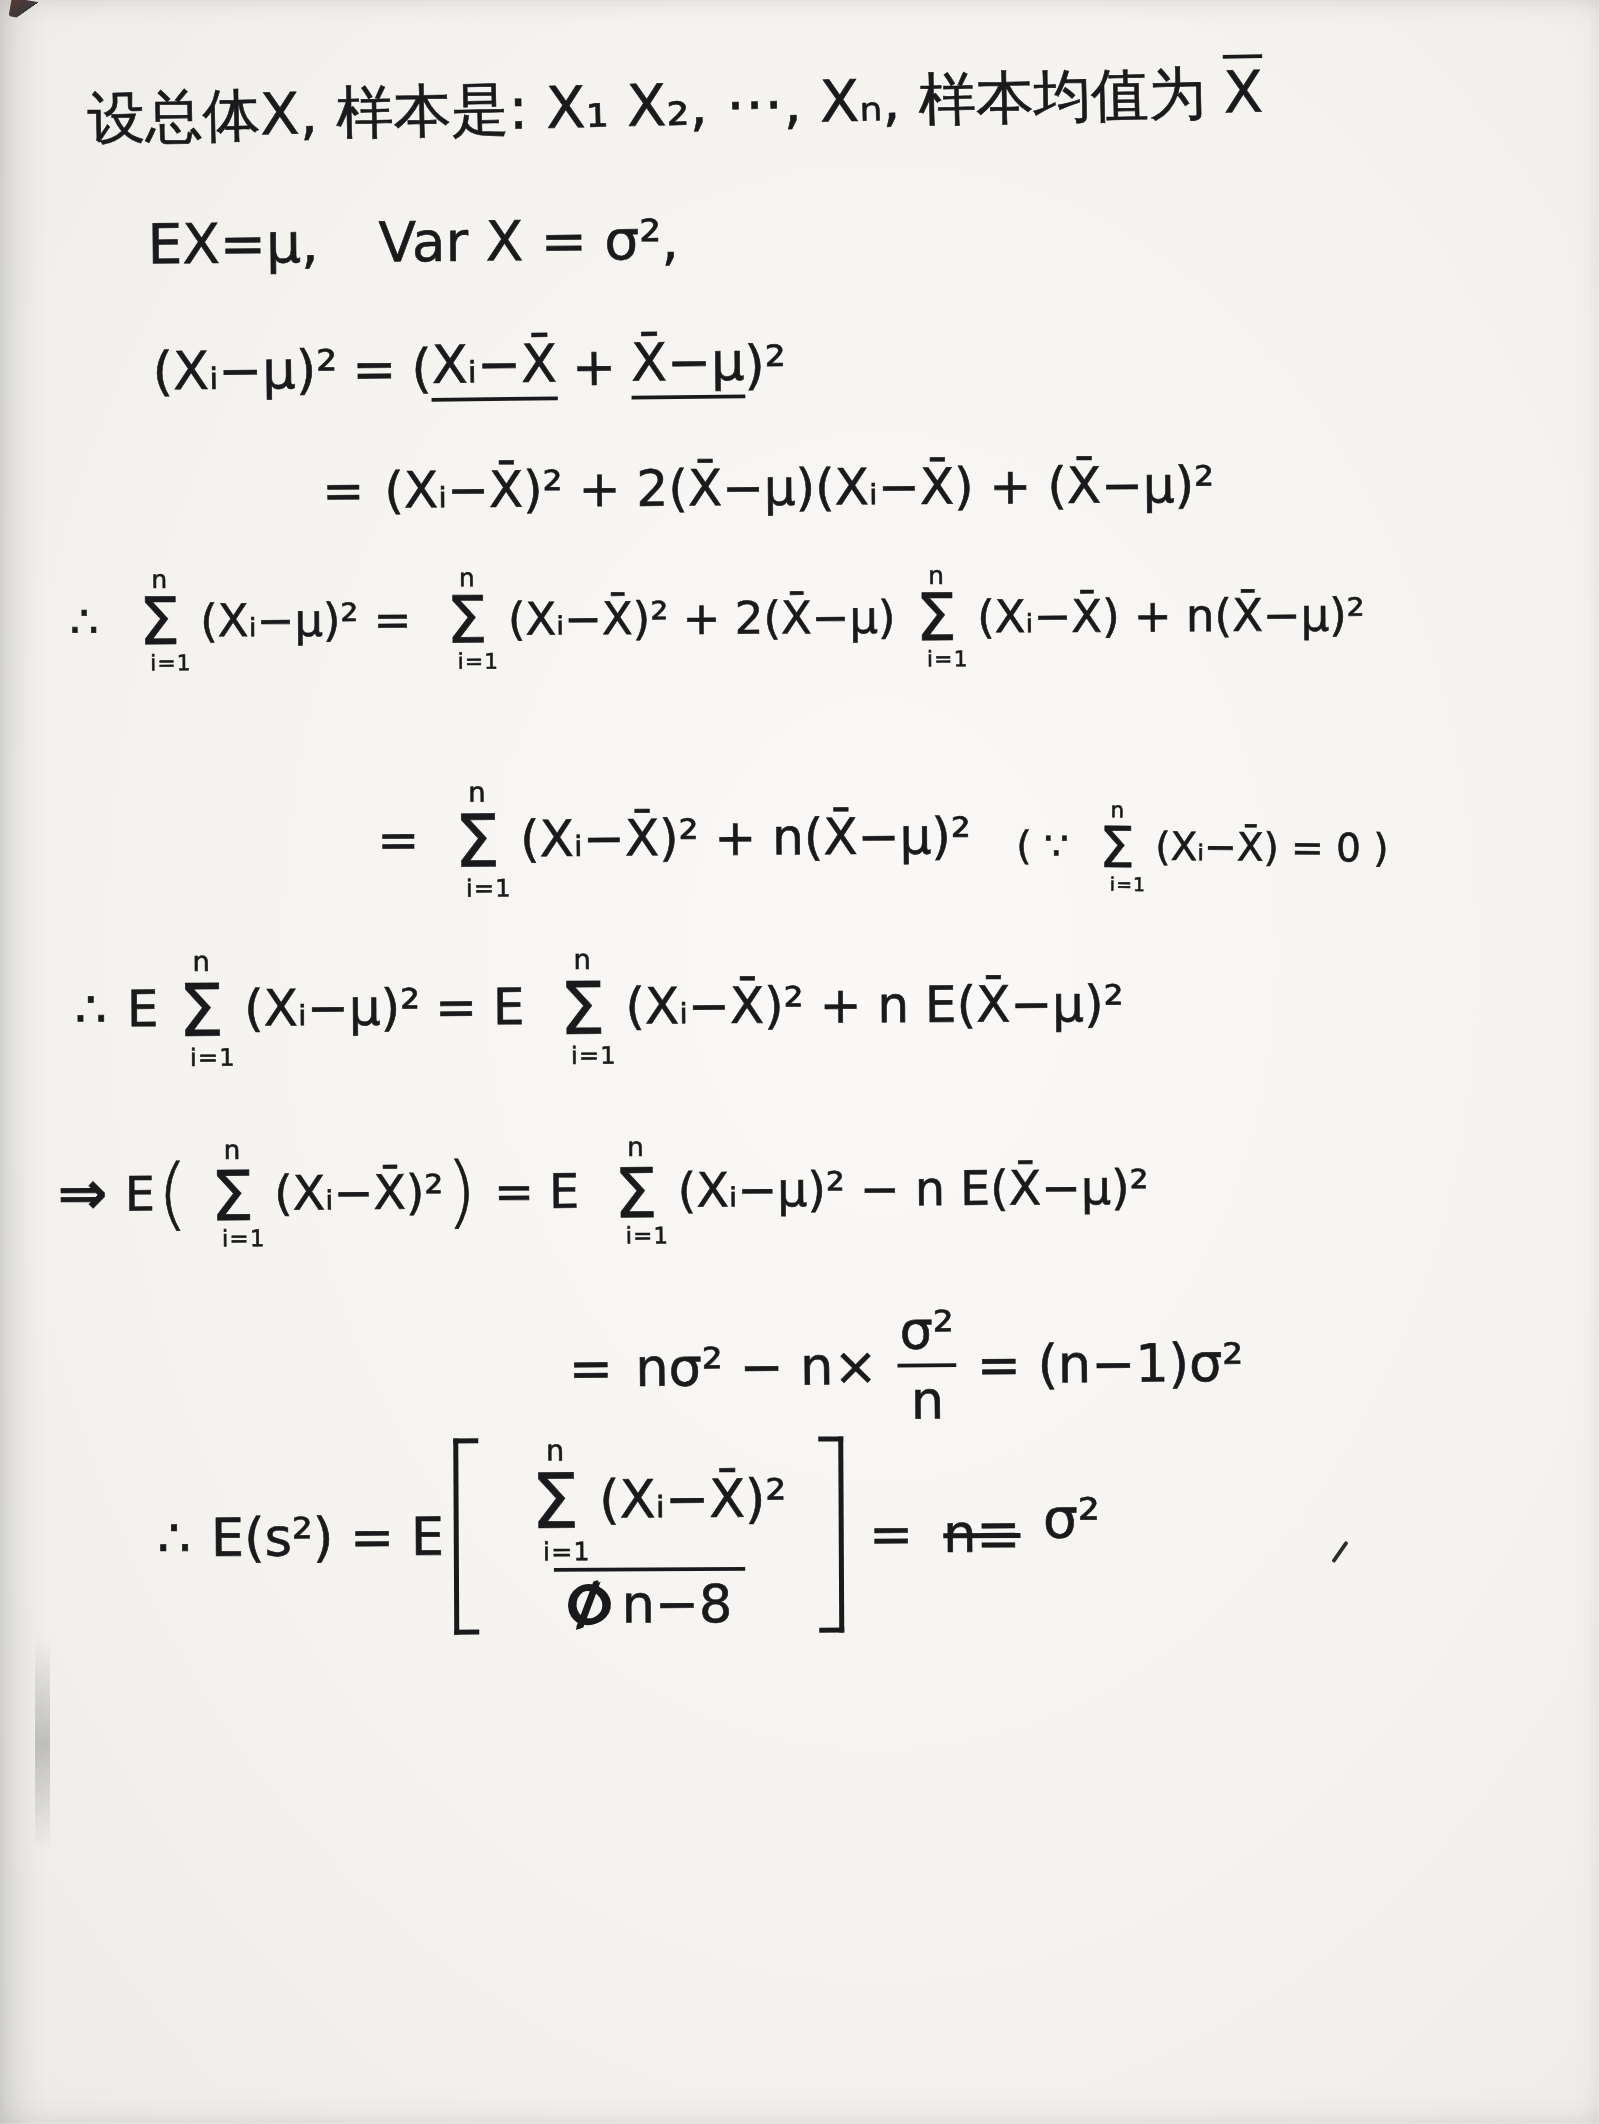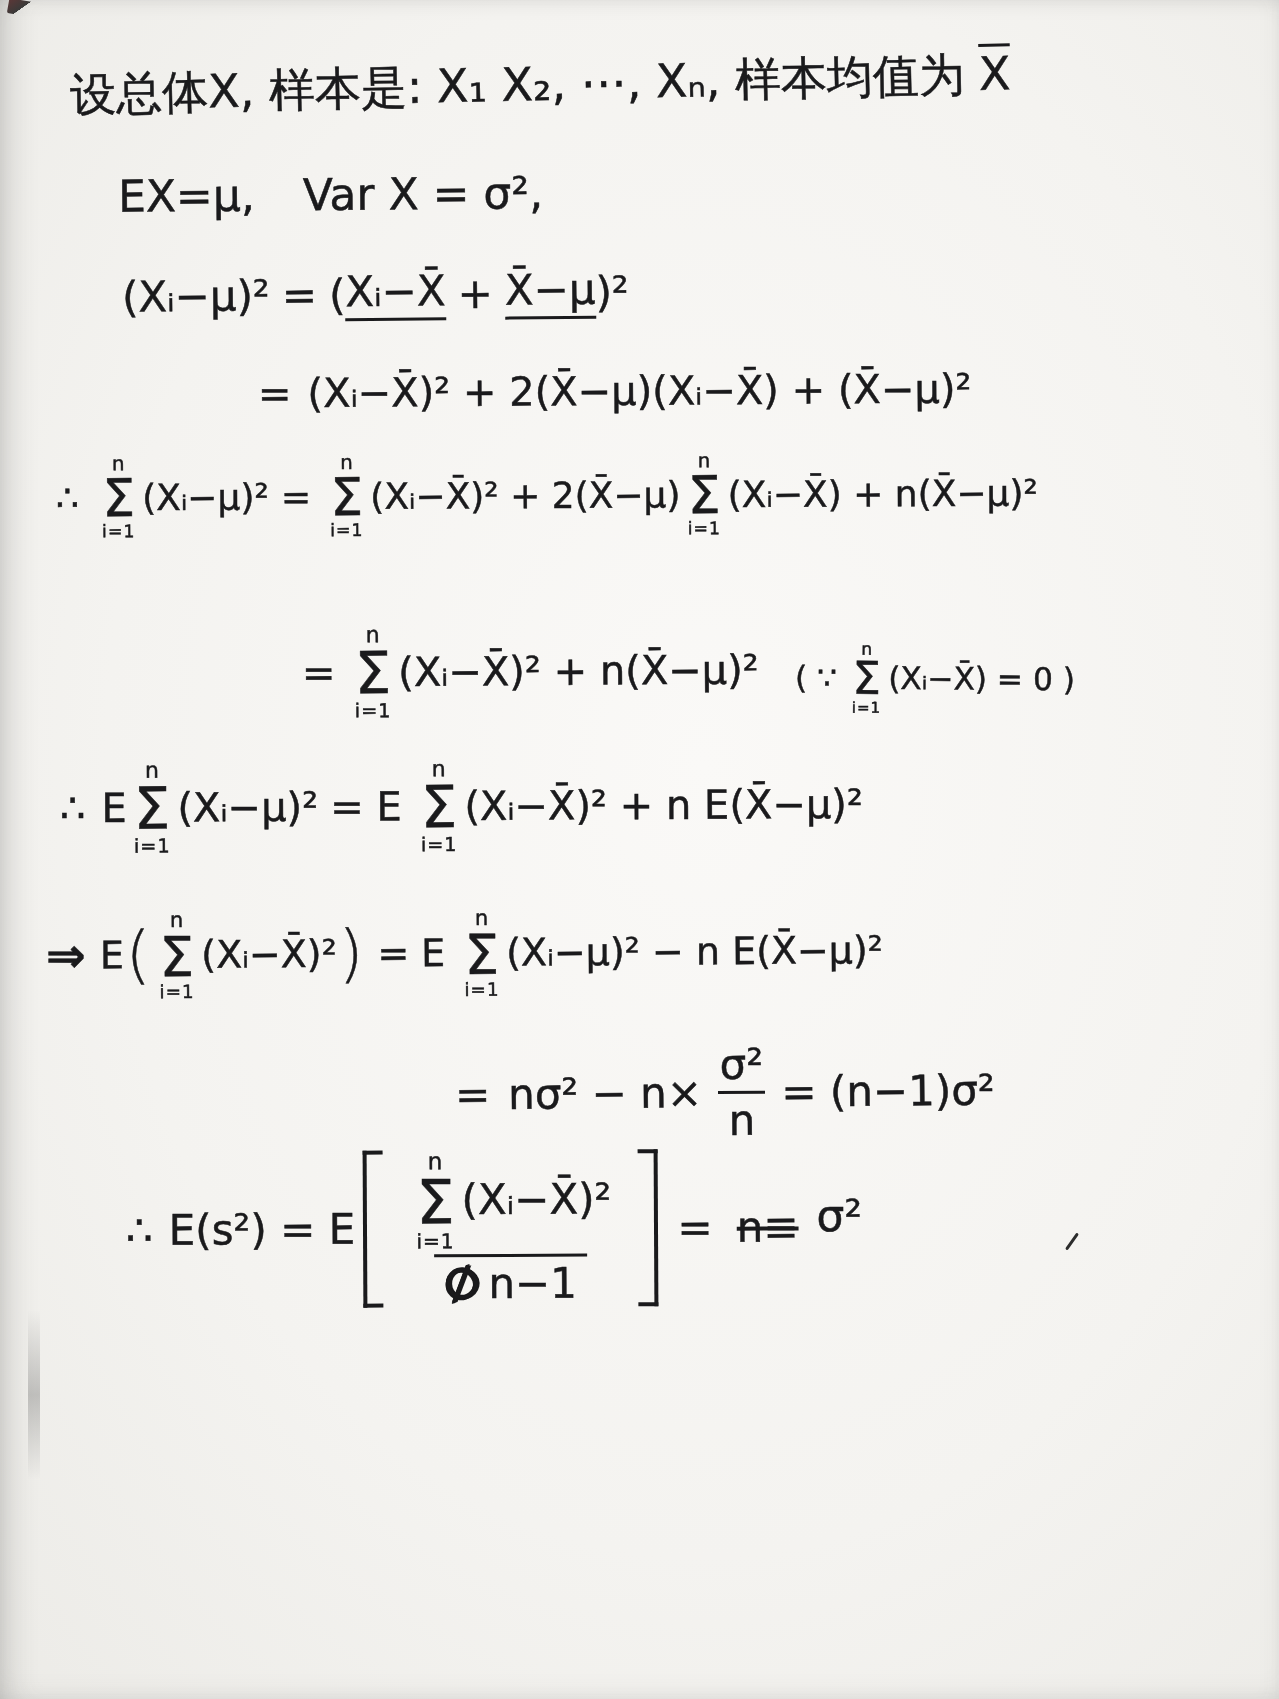--- a/index.html
+++ b/index.html
@@ -28,21 +28,21 @@
     -webkit-text-stroke:0.5px currentColor;
   }
   .sp{margin:0 12px;}
   .tf{margin-right:16px;}
   .gapL{margin-left:48px;}
   .ol{text-decoration:overline;text-decoration-thickness:3px;}
   .u{border-bottom:3px solid currentColor;padding-bottom:2px;}
   .sum{display:inline-flex;flex-direction:column;align-items:center;margin:0 7px;line-height:1;}
   .sum .top{font-size:0.55em;line-height:1;}
   .sum .sig{font-size:1.45em;line-height:.95;font-weight:500;}
-  .sum .bot{font-size:0.48em;line-height:1;letter-spacing:1px;}
+  .sum .bot{font-size:0.48em;line-height:1;letter-spacing:1px;margin-left:18px;}
   .frac{display:inline-flex;flex-direction:column;align-items:center;margin:0 8px;line-height:1.1;}
   .frac .num{padding:0 10px 3px;display:inline-flex;align-items:center;}
   .frac .den{border-top:3px solid currentColor;padding:4px 10px 0;display:inline-flex;align-items:center;}
   .note{display:inline-flex;align-items:center;font-size:0.78em;margin-left:36px;transform:translateY(10px) rotate(0.8deg);}
   .bigp{font-size:1.65em;font-weight:300;margin:0 2px;line-height:1;}
   .arrow{font-size:1.25em;margin-right:14px;font-weight:bold;}
   .brk{width:16px;align-self:stretch;margin:0 8px;}
   .brk-l{border-left:4px solid currentColor;border-top:4px solid currentColor;border-bottom:4px solid currentColor;}
   .brk-r{border-right:4px solid currentColor;border-top:4px solid currentColor;border-bottom:4px solid currentColor;}
   .scribble{font-weight:bold;display:inline-block;transform:rotate(-18deg);margin-right:8px;
@@ -189,21 +189,21 @@
       <span class="num">
         <span class="sum">
           <span class="top">n</span>
           <span class="sig">Σ</span>
           <span class="bot">i=1</span>
         </span>
         <span>(Xᵢ−X̄)²</span>
       </span>
       <span class="den">
         <span class="scribble">∅</span>
-        <span>n−1</span>
+        <span>n−8</span>
       </span>
     </span>
     <span class="brk brk-r"></span>
     <span class="sp">=</span>
     <span class="cross">n≡</span>
     <span class="result">σ²</span>
   </div>
 
 </div>
 

